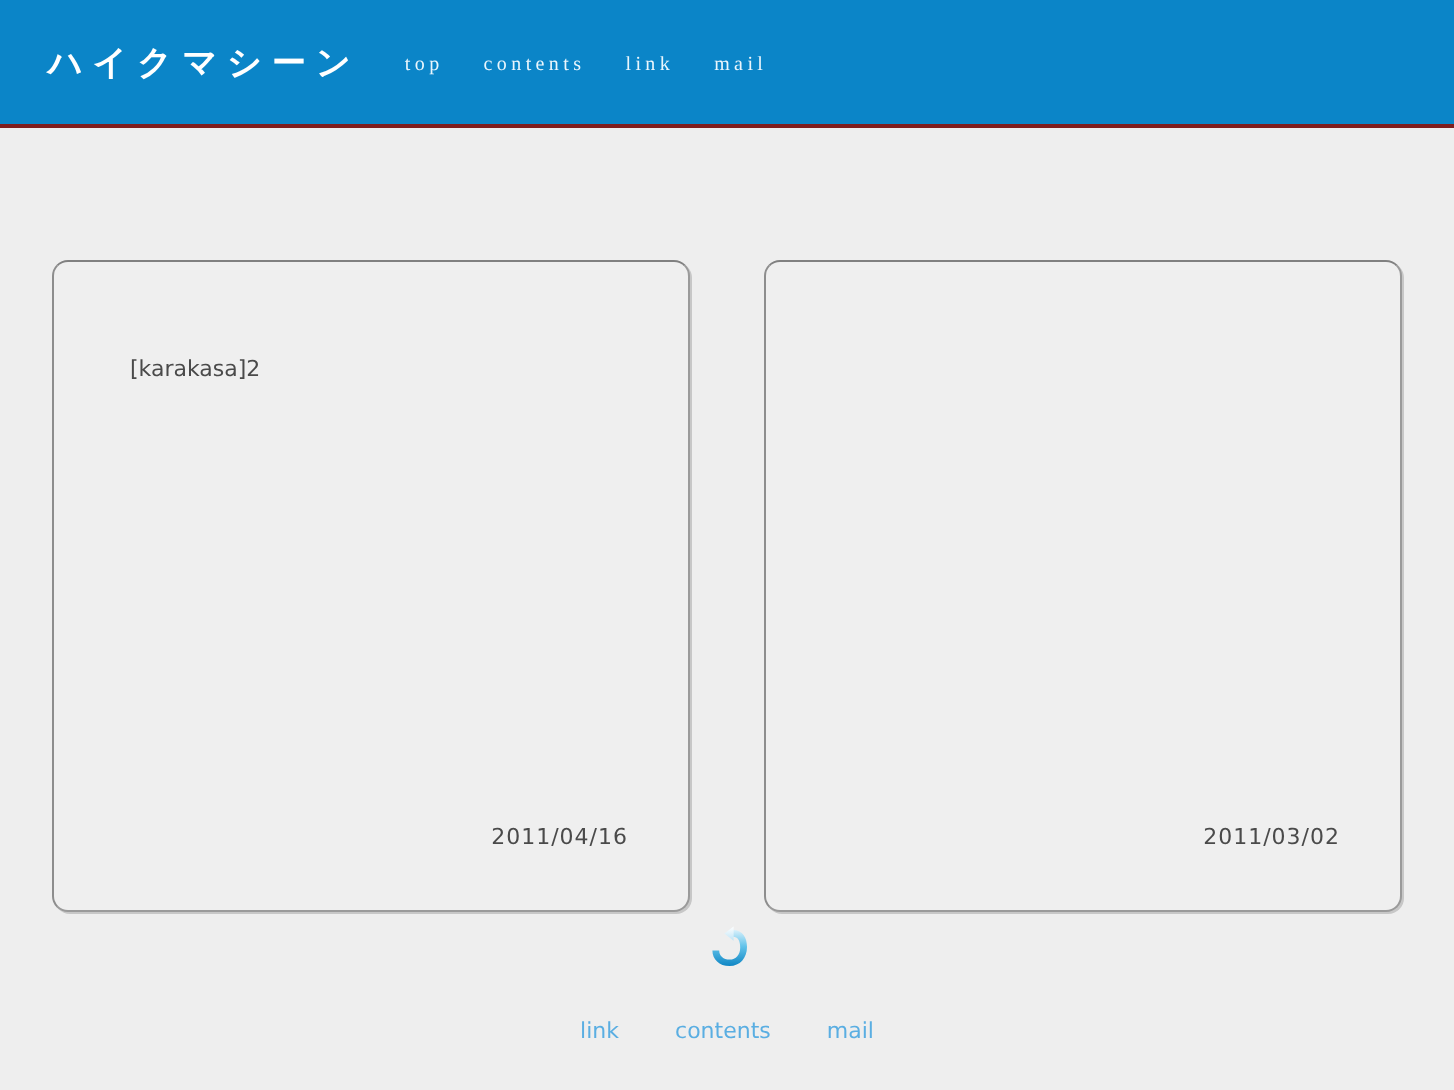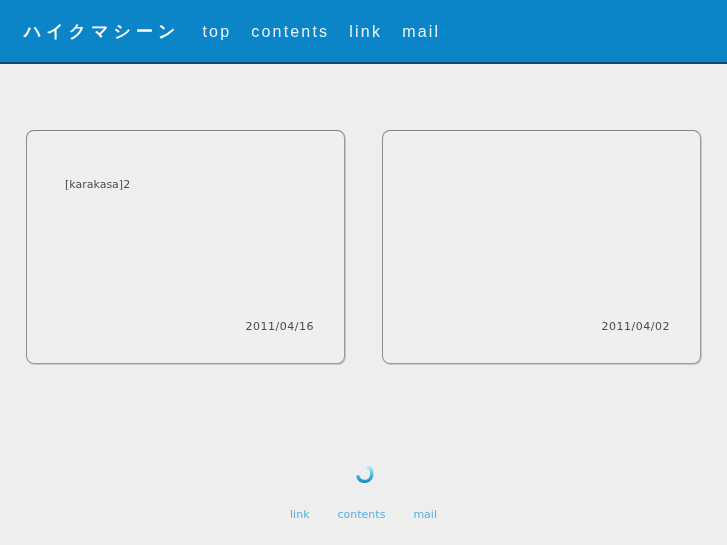--- a/index.html
+++ b/index.html
@@ -17,64 +17,64 @@
 
   
   #site-header {
     position: absolute;
     left: 0;
     top: 0;
     width: 727px;
     height: 64px;
     background: #0b85c8;
     box-sizing: border-box;
-    border-bottom: 2px solid #0c4a6e;
+    border-bottom: 2px solid #7f1d1d;
     display: flex;
     align-items: center;
   }
   #site-title {
     color: #ffffff;
     font-size: 17px;
     font-weight: bold;
     letter-spacing: 5px;
     margin-left: 24px;
     white-space: nowrap;
     font-family: "DejaVu Sans", sans-serif;
   }
   #header-nav {
     display: flex;
     align-items: center;
     margin-left: 22px;
     margin-top: 2px;
   }
   .header-nav-link {
     color: #eaf6fd;
-    font-size: 16px;
+    font-size: 10px;
     letter-spacing: 2.2px;
     text-decoration: none;
     margin-right: 20px;
-    font-family: Liberation Sans, sans-serif;
+    font-family: Liberation Serif, serif;
     white-space: nowrap;
     cursor: pointer;
   }
   .header-nav-link:last-child { margin-right: 0; }
 
   
   #cards-area {
     position: absolute;
     left: 0;
     top: 130px;
     width: 727px;
     height: 307px;
   }
   .card {
     position: absolute;
     top: 0;
     width: 319px;
-    height: 234px;
+    height: 326px;
     box-sizing: border-box;
     background: #efefef;
     border: 1px solid #9a9a9a;
     border-top-color: #808080;
     border-left-color: #8d8d8d;
     border-radius: 8px;
     box-shadow: 1px 1px 0 rgba(150,150,150,0.45);
   }
   #card-left  { left: 26px; }
   #card-right { left: 382px; }
@@ -155,21 +155,21 @@
   <div class="card" id="card-left">
     <div class="card-body">
       <div class="card-title">[karakasa]2</div>
       <div class="card-date">2011/04/16</div>
     </div>
   </div>
 
   <div class="card" id="card-right">
     <div class="card-body">
       <div class="card-title"></div>
-      <div class="card-date">2011/04/02</div>
+      <div class="card-date">2011/03/02</div>
     </div>
   </div>
 
 </div>
 
 <div id="footer">
 
   <button id="back-to-top-button">
     <span>
       <svg width="22" height="24" viewBox="0 0 22 24" xmlns="http://www.w3.org/2000/svg">

